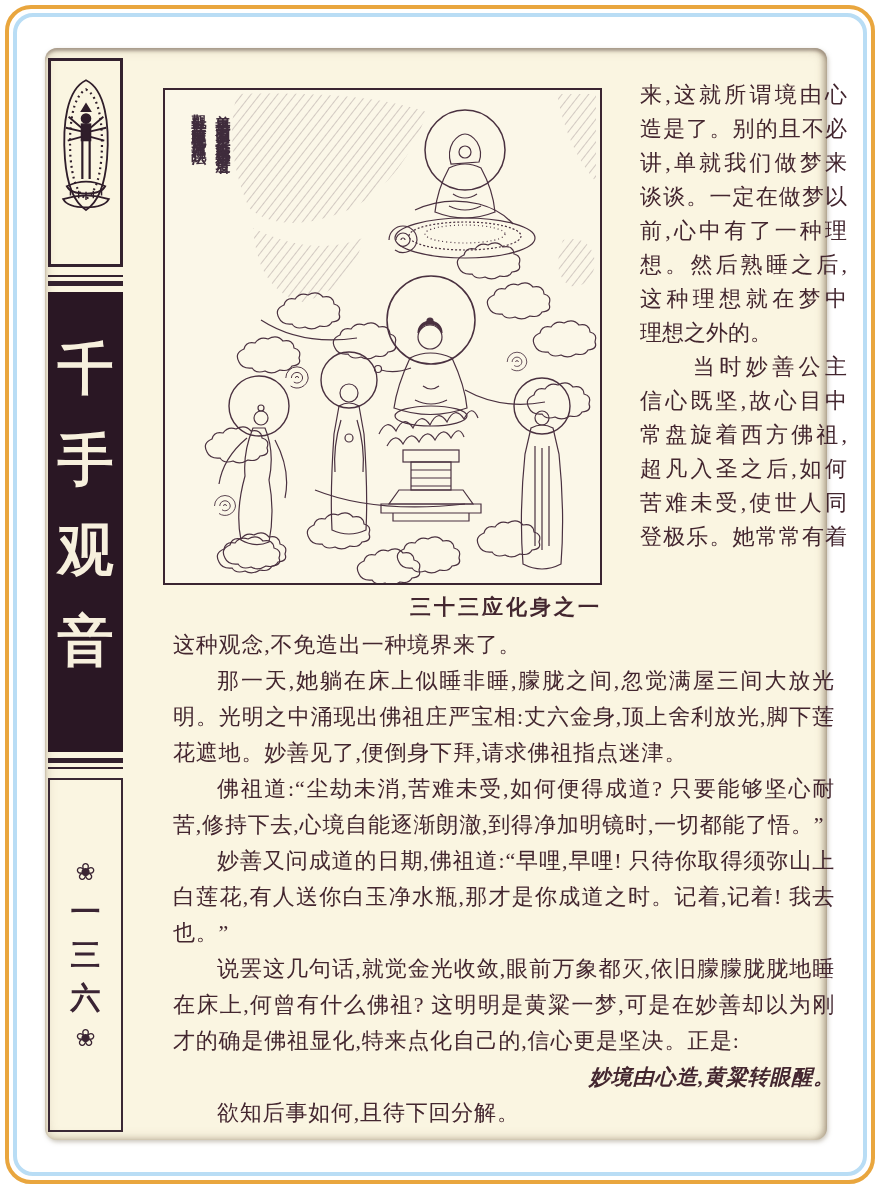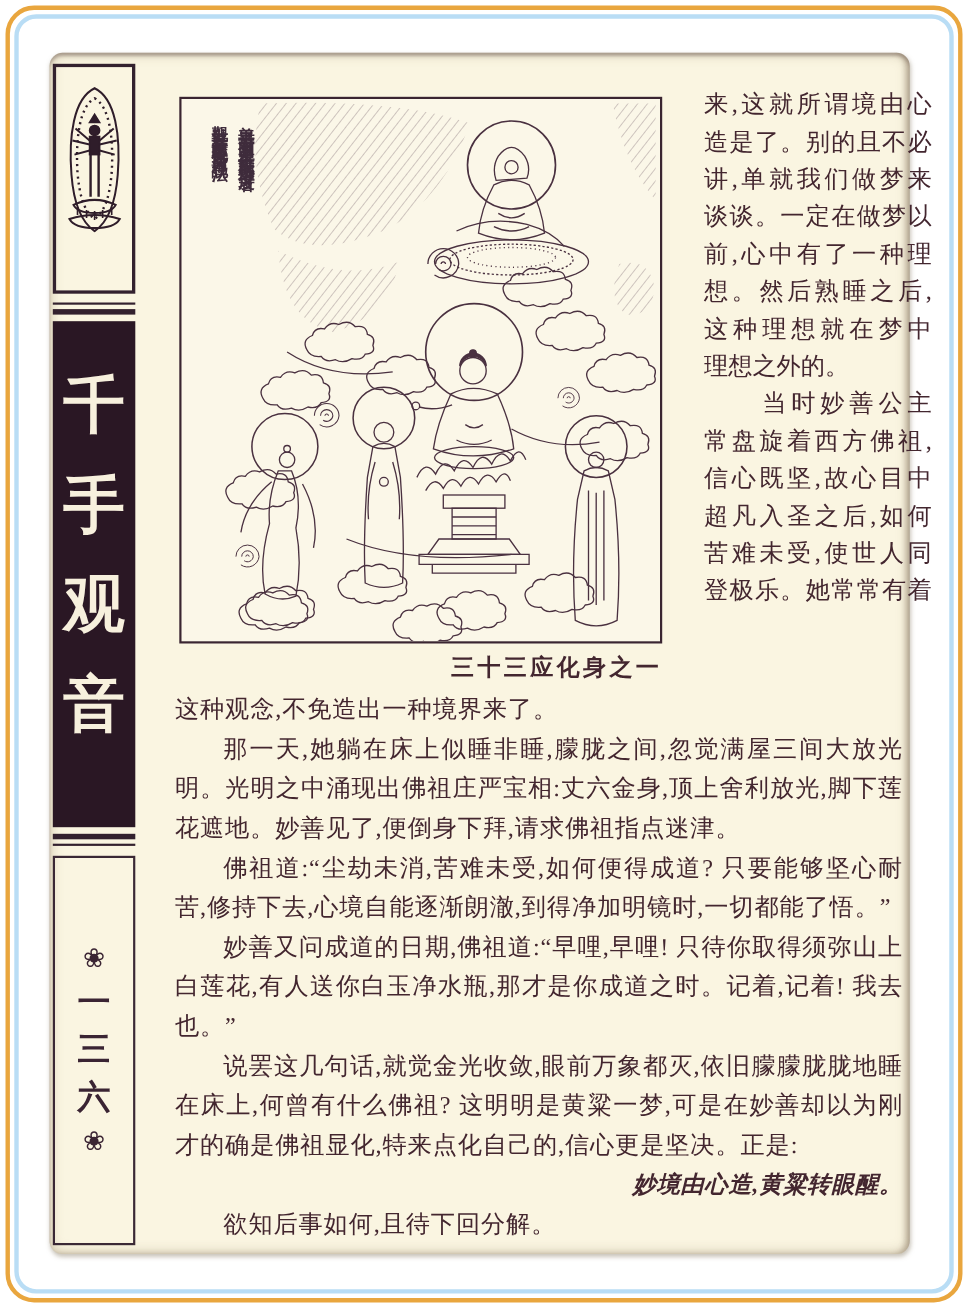--- a/index.html
+++ b/index.html
@@ -33,21 +33,21 @@
   .inscription{position:absolute;left:22px;top:12px;height:360px;writing-mode:vertical-rl;
                white-space:pre-line;font-size:15px;line-height:24px;letter-spacing:3px;color:#3f2c3c;
                font-weight:bold;}
   .caption{position:absolute;left:118px;top:545px;width:439px;text-align:right;font-size:21px;
            font-weight:bold;letter-spacing:3px;}
   
   .rcol{position:absolute;left:567px;top:30px;width:207px;font-size:22px;color:#43262f;margin-left:28px;}
   .rline{height:34px;line-height:34px;text-align:justify;text-align-last:justify;}
   .rline-end{text-align-last:left;}
   
-  .btext{position:absolute;left:114px;top:579px;width:662px;font-size:22px;line-height:36px;
+  .btext{position:absolute;left:128px;top:579px;width:662px;font-size:22px;line-height:36px;
          letter-spacing:0.8px;color:#43262f;}
   .bpara{margin:0;text-align:justify;}
   .bpara.indent{text-indent:2em;}
   .bpara.verse{text-align:right;text-indent:0;font-weight:bold;font-style:italic;font-size:21px;}
 </style>
 </head>
 <body>
 
 <div class="canvas">
   <div class="border-orange"></div>
@@ -201,22 +201,22 @@
     <div class="rcol" id="rcol">
         <div class="rline">来,这就所谓境由心</div>
         <div class="rline">造是了。别的且不必</div>
         <div class="rline">讲,单就我们做梦来</div>
         <div class="rline">谈谈。一定在做梦以</div>
         <div class="rline">前,心中有了一种理</div>
         <div class="rline">想。然后熟睡之后,</div>
         <div class="rline">这种理想就在梦中</div>
         <div class="rline rline-end">理想之外的。</div>
         <div class="rline">　　当时妙善公主</div>
+        <div class="rline">信心既坚,故心目中</div>
         <div class="rline">常盘旋着西方佛祖,</div>
-        <div class="rline">信心既坚,故心目中</div>
         <div class="rline">超凡入圣之后,如何</div>
         <div class="rline">苦难未受,使世人同</div>
         <div class="rline">登极乐。她常常有着</div>
       </div>
 
     <div class="btext" id="btext">
         <p class="bpara flush">这种观念,不免造出一种境界来了。</p>
         <p class="bpara indent">那一天,她躺在床上似睡非睡,朦胧之间,忽觉满屋三间大放光明。光明之中涌现出佛祖庄严宝相:丈六金身,顶上舍利放光,脚下莲花遮地。妙善见了,便倒身下拜,请求佛祖指点迷津。</p>
         <p class="bpara indent">佛祖道:“尘劫未消,苦难未受,如何便得成道? 只要能够坚心耐苦,修持下去,心境自能逐渐朗澈,到得净加明镜时,一切都能了悟。”</p>
         <p class="bpara indent">妙善又问成道的日期,佛祖道:“早哩,早哩! 只待你取得须弥山上白莲花,有人送你白玉净水瓶,那才是你成道之时。记着,记着! 我去也。”</p>

